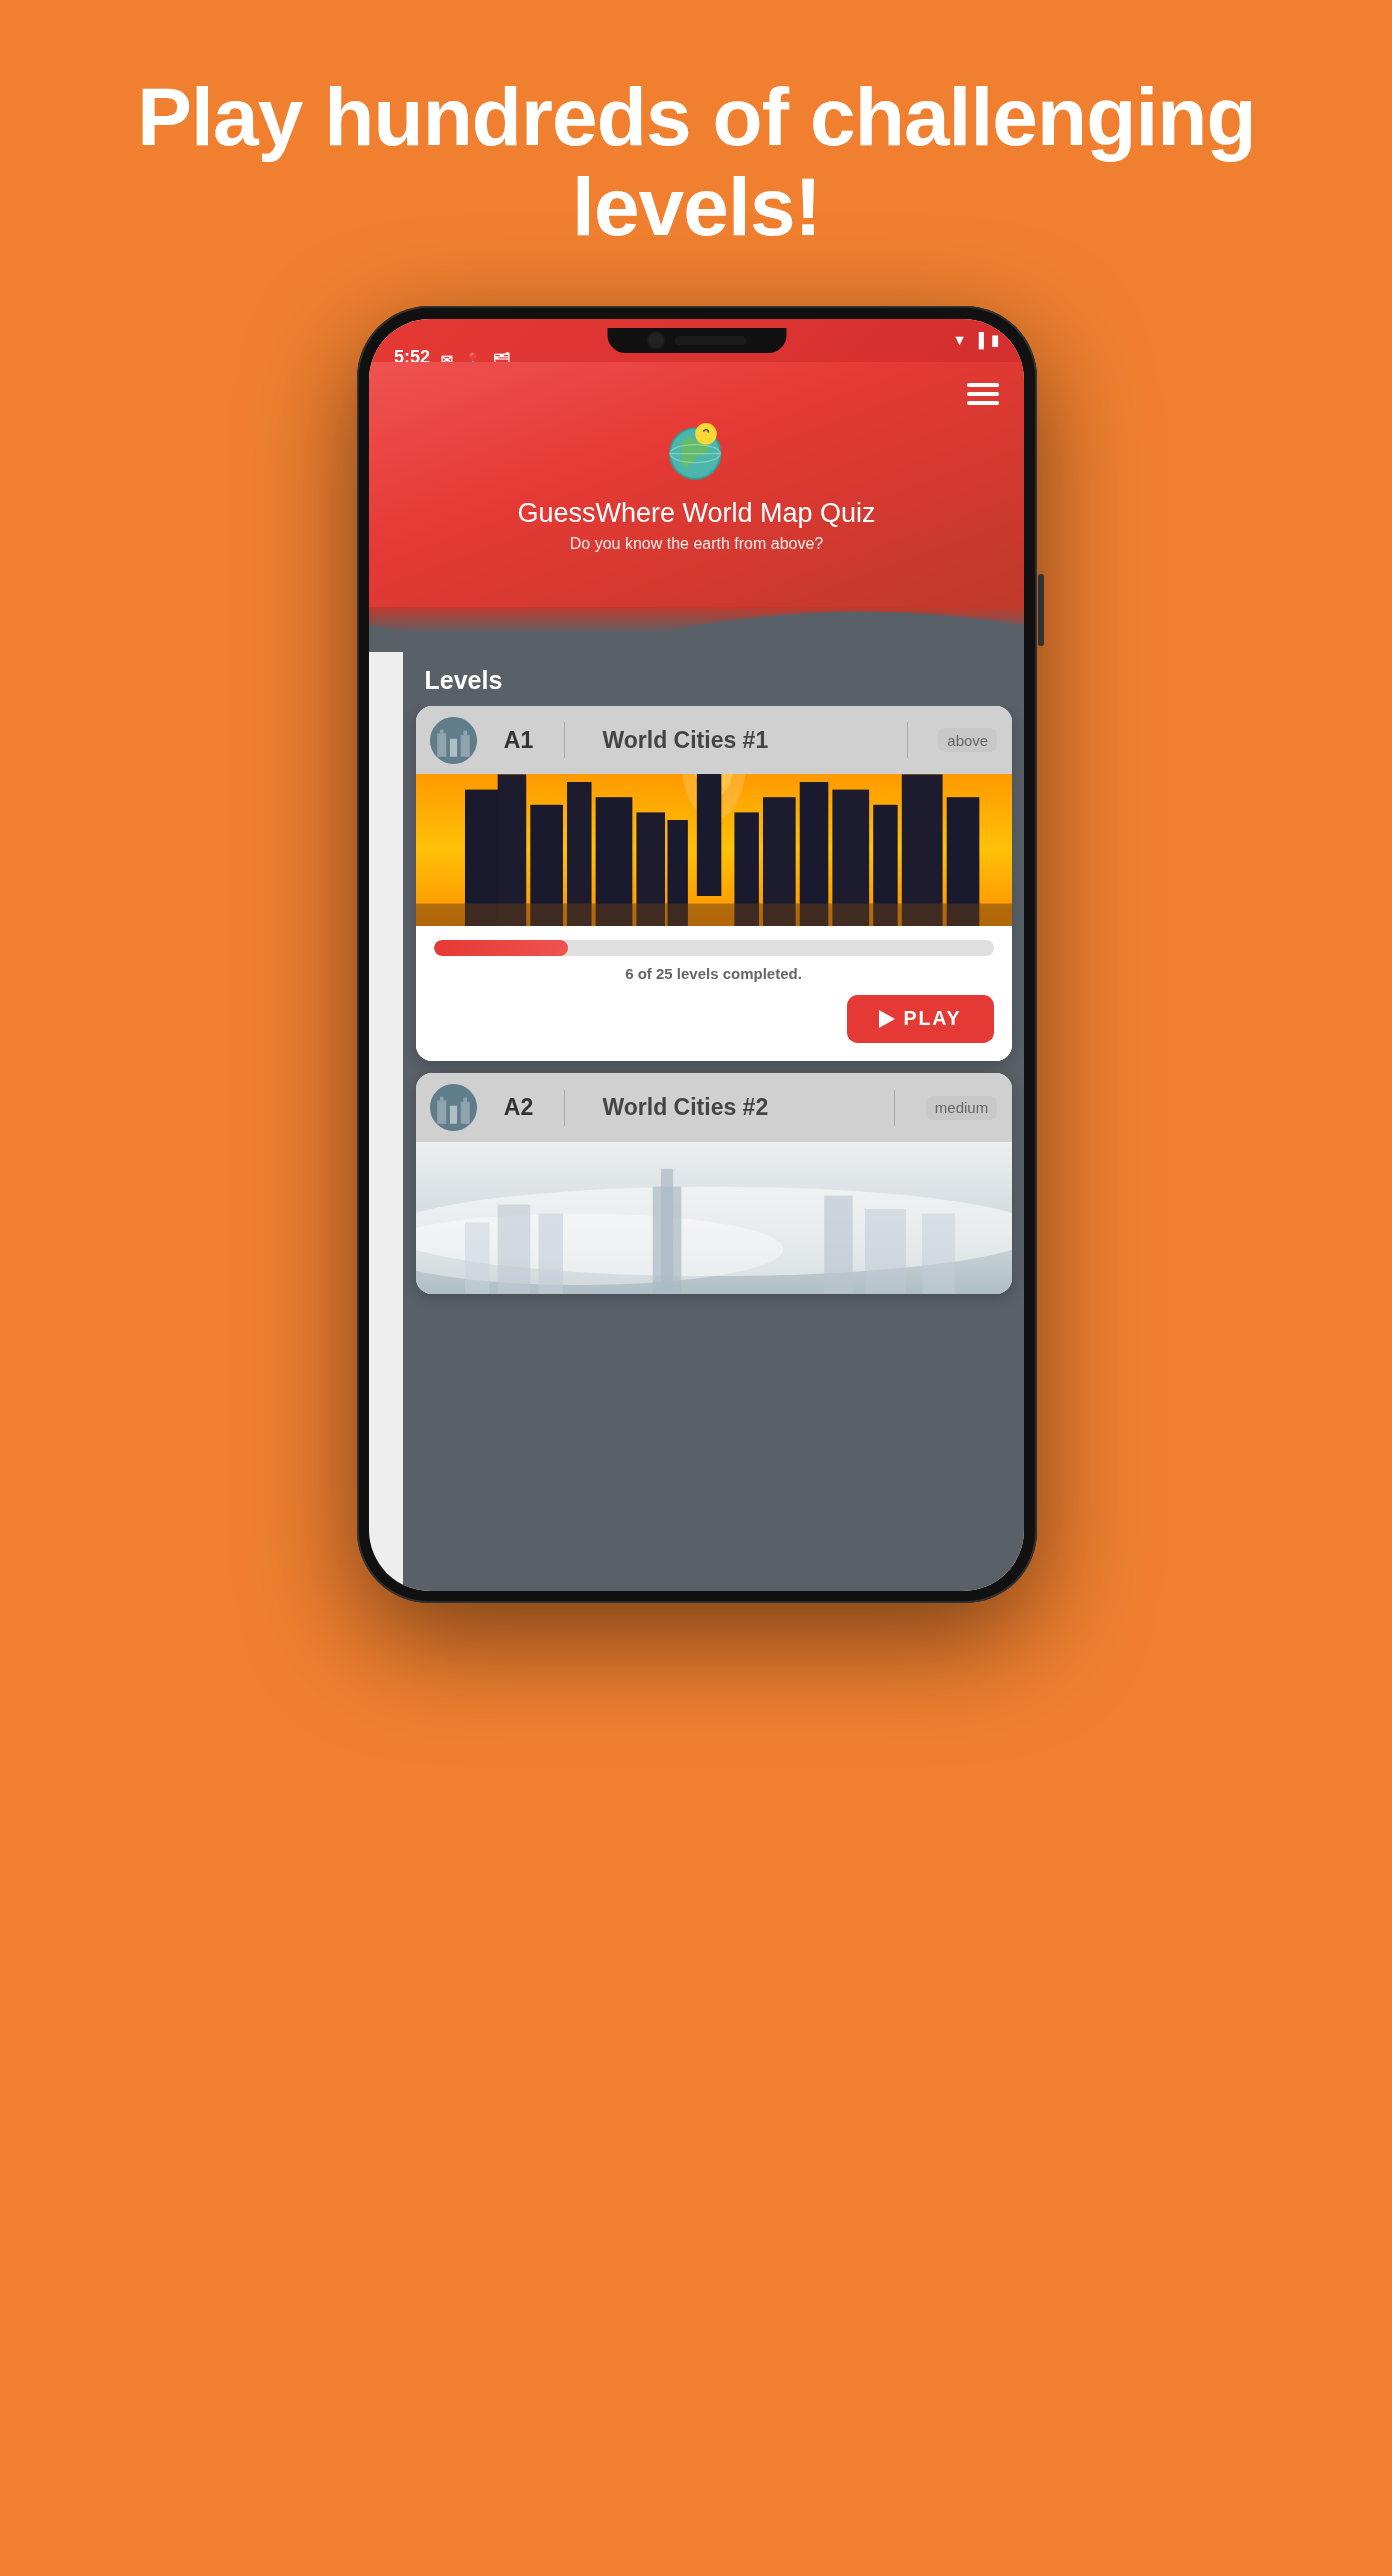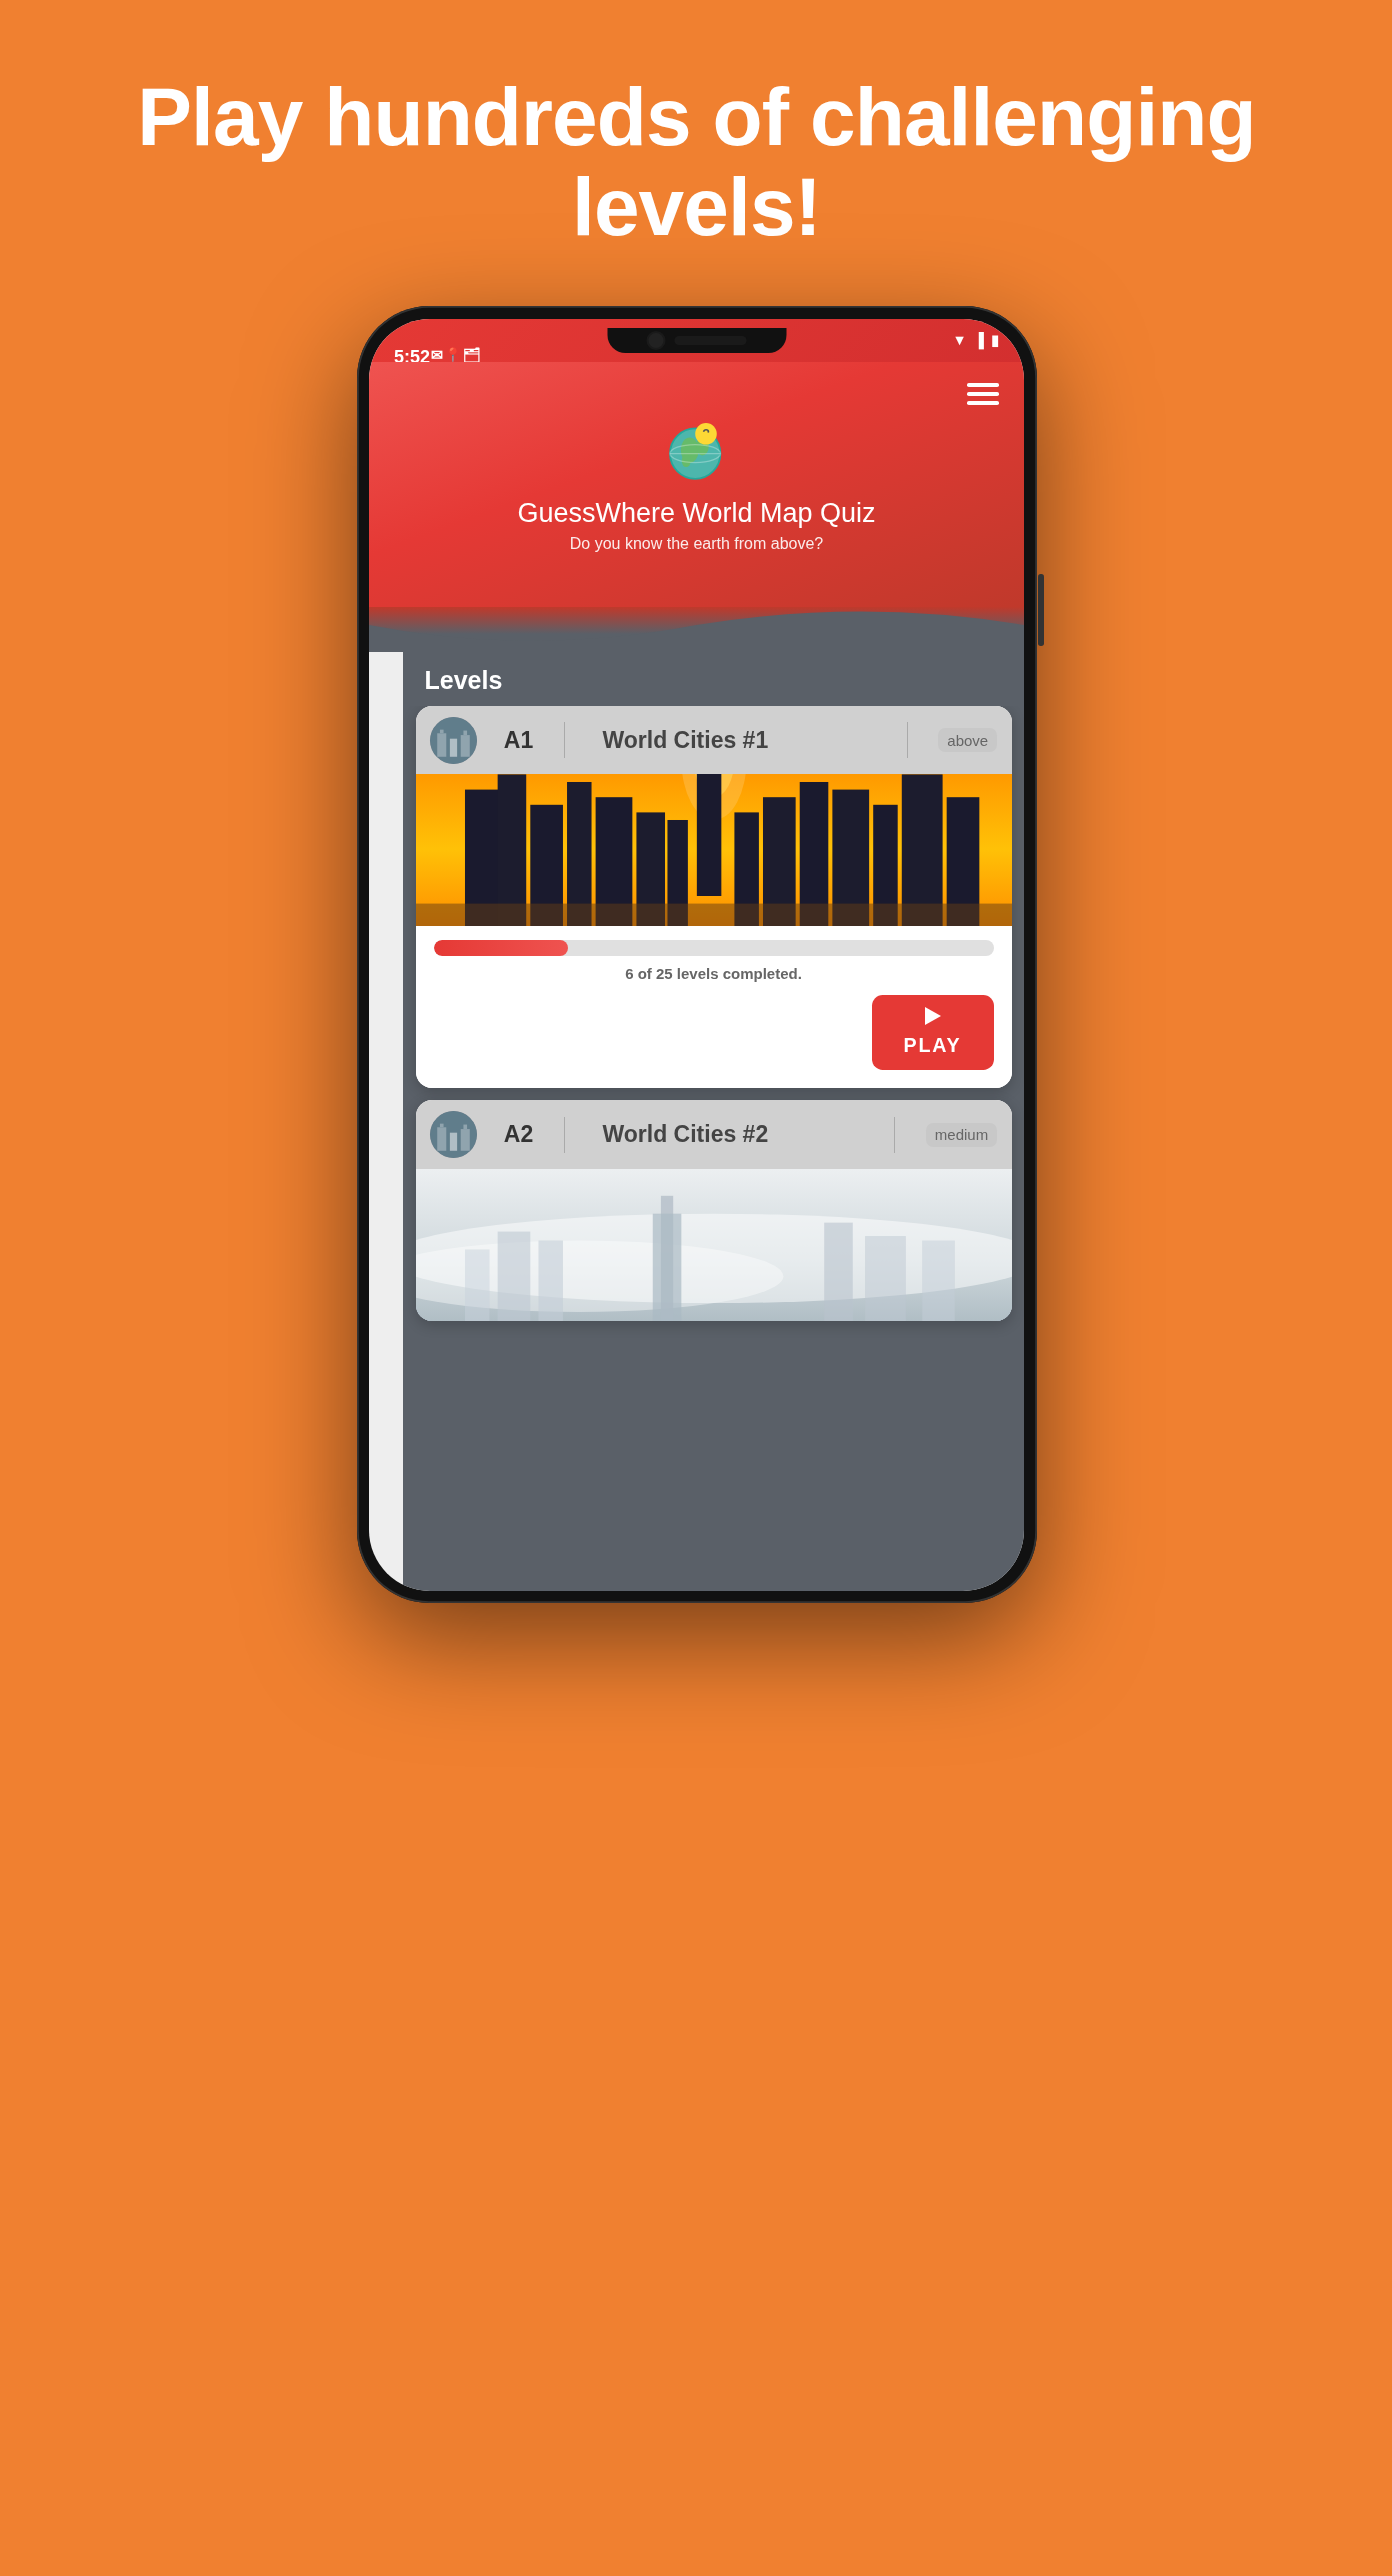--- a/index.html
+++ b/index.html
@@ -89,21 +89,21 @@
       height: 43px;
       display: flex;
       align-items: center;
       justify-content: space-between;
       padding: 0 25px;
       color: white;
       font-size: 18px;
       font-weight: 700;
       flex-shrink: 0;
     }
-    .status-left { display: flex; align-items: flex-start; gap: 1px; margin-top: 34px; }
+    .status-left { display: flex; align-items: flex-end; gap: 11px; margin-top: 34px; }
     .status-right { display: flex; align-items: center; gap: 7.2px; }
     .status-icon { font-size: 14.3px; }
 
     
     .app-header {
       background: linear-gradient(160deg, #ef5350 0%, #e53935 40%, #c0392b 100%);
       padding: 21.5px 25px 54px;
       display: flex;
       flex-direction: column;
       align-items: center;
@@ -285,21 +285,20 @@
       border: none;
       border-radius: 10.7px;
       padding: 12.5px 32px;
       font-size: 19.7px;
       font-weight: 900;
       display: flex;
       align-items: center;
       gap: 9px;
       cursor: pointer;
       letter-spacing: 1.8px;
-      flex-direction: column;
     }
     .play-triangle {
       width: 0;
       height: 0;
       border-top: 9px solid transparent;
       border-bottom: 9px solid transparent;
       border-left: 16px solid white;
     }
 
     

